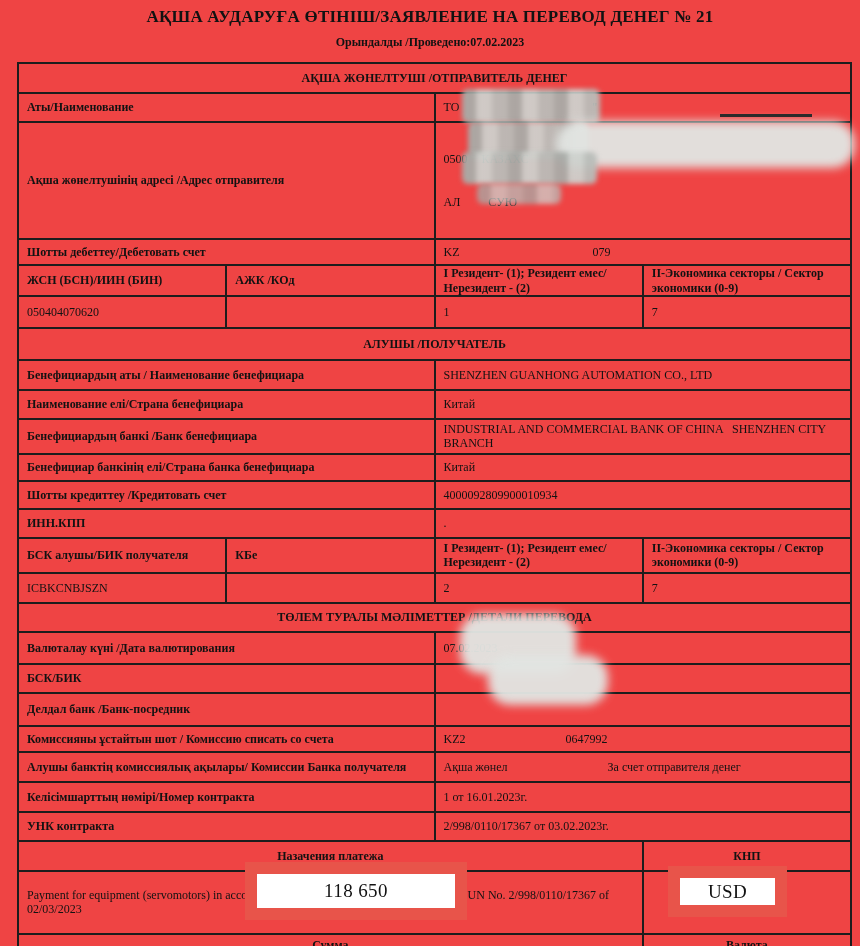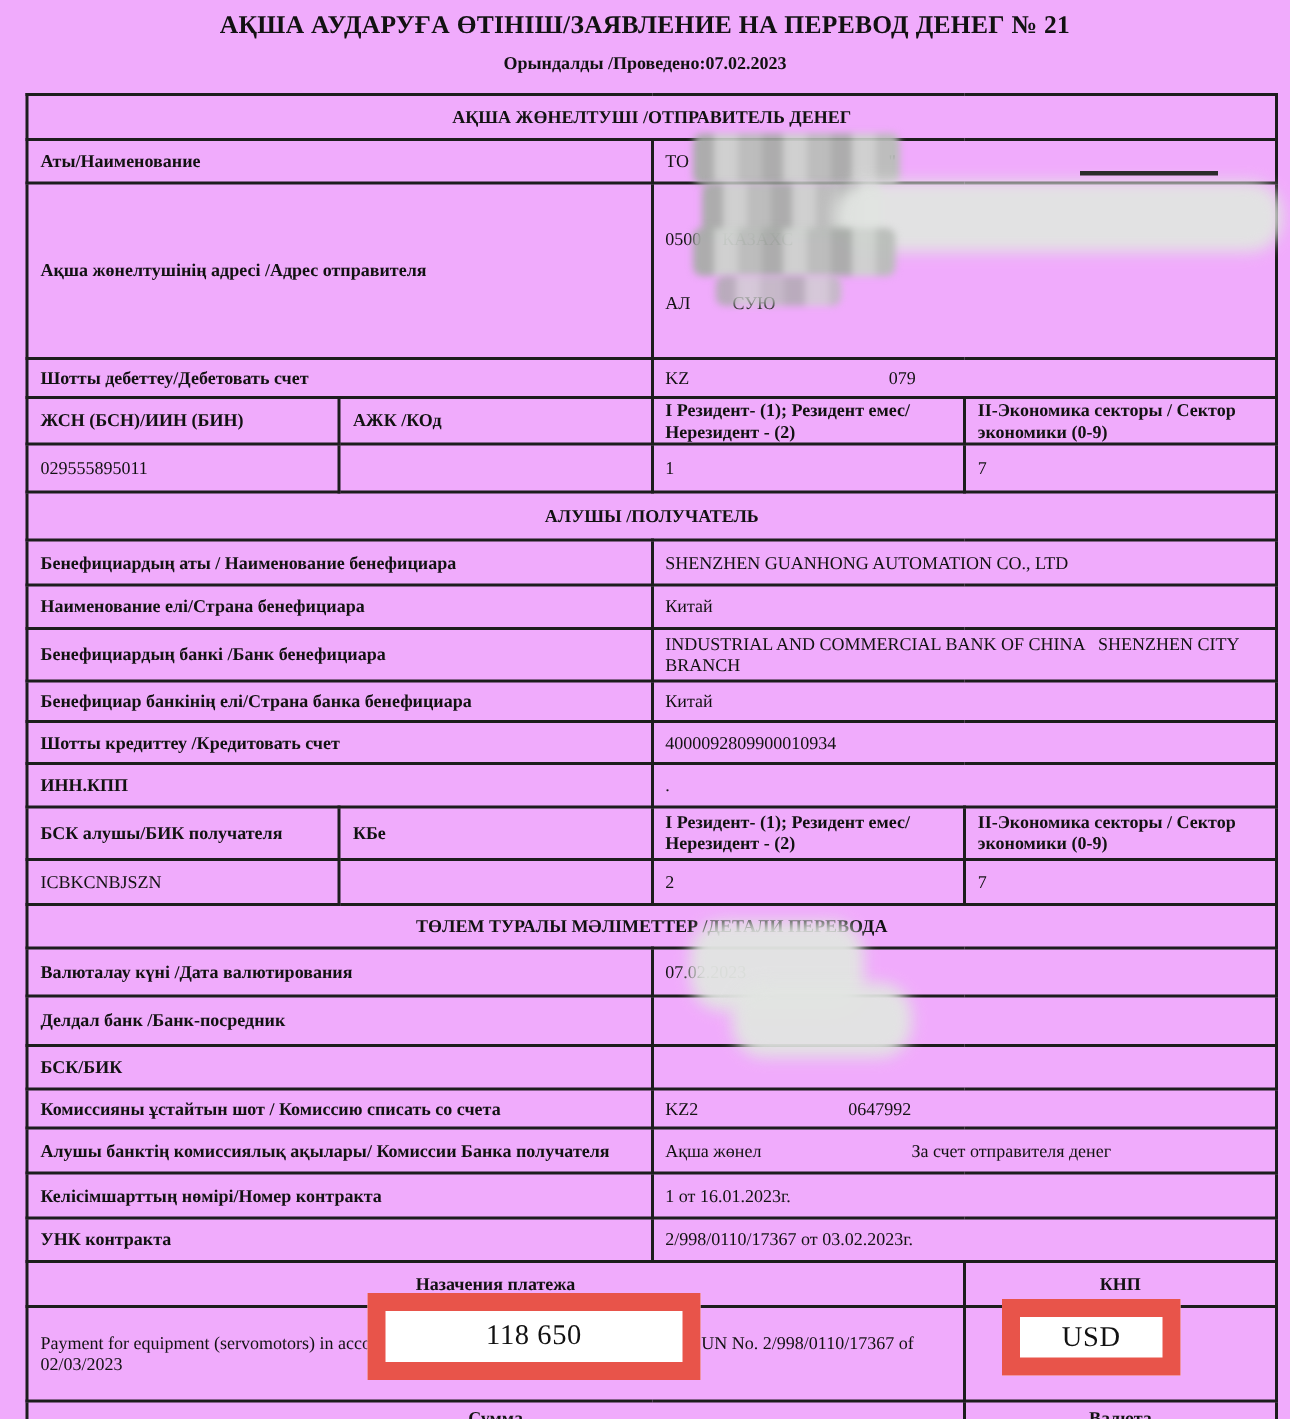--- a/index.html
+++ b/index.html
@@ -1,21 +1,21 @@
 <!DOCTYPE html>
 <html><head>
 <meta charset="utf-8">
 <style>
   * { box-sizing: border-box; }
   html, body { margin: 0; padding: 0; background: #ffffff; }
   .page {
     position: relative;
     width: 860px;
     height: 946px;
-    background: #f0abfc;
+    background: #ef4444;
     font-family: "Liberation Serif", serif;
     color: #121212;
     overflow: hidden;
   }
   .doc-title {
     position: absolute; top: 7px; left: 0; width: 100%;
     text-align: center; font-weight: 700; font-size: 17px; letter-spacing: .2px;
   }
   .doc-subtitle {
     position: absolute; top: 35px; left: 0; width: 100%;
@@ -93,21 +93,21 @@
       <td colspan="2" class="lbl">Шотты дебеттеу/Дебетовать счет</td>
       <td colspan="2" class="val"><span>KZ</span><span class="sp" style="width:133px"></span><span>079</span></td>
     </tr>
     <tr style="height:28px">
       <td class="hdr4">ЖСН (БСН)/ИИН (БИН)</td>
       <td class="hdr4">АЖК /КОд</td>
       <td class="hdr4">І Резидент- (1); Резидент емес/ Нерезидент - (2)</td>
       <td class="hdr4">ІІ-Экономика секторы / Сектор экономики (0-9)</td>
     </tr>
     <tr style="height:32px">
-      <td>029555895011</td>
+      <td>050404070620</td>
       <td></td>
       <td>1</td>
       <td>7</td>
     </tr>
 
     <tr style="height:32px">
       <td colspan="4" class="sechdr">АЛУШЫ /ПОЛУЧАТЕЛЬ</td>
     </tr>
     <tr style="height:30px">
       <td colspan="2" class="lbl">Бенефициардың аты / Наименование бенефициара</td>
@@ -146,26 +146,26 @@
       <td>7</td>
     </tr>
 
     <tr style="height:29px">
       <td colspan="4" class="sechdr">ТӨЛЕМ ТУРАЛЫ МӘЛІМЕТТЕР /ДЕТАЛИ ПЕРЕВОДА</td>
     </tr>
     <tr style="height:32px">
       <td colspan="2" class="lbl">Валюталау күні /Дата валютирования</td>
       <td colspan="2" class="val">07.02.2023</td>
     </tr>
+    <tr style="height:29px">
+      <td colspan="2" class="lbl">БСК/БИК</td>
+      <td colspan="2" class="val"></td>
+    </tr>
     <tr style="height:33px">
       <td colspan="2" class="lbl">Делдал банк /Банк-посредник</td>
-      <td colspan="2" class="val"></td>
-    </tr>
-    <tr style="height:29px">
-      <td colspan="2" class="lbl">БСК/БИК</td>
       <td colspan="2" class="val"></td>
     </tr>
     <tr style="height:26px">
       <td colspan="2" class="lbl">Комиссияны ұстайтын шот / Комиссию списать со счета</td>
       <td colspan="2" class="val"><span>KZ2</span><span class="sp" style="width:100px"></span><span>0647992</span></td>
     </tr>
     <tr style="height:30px">
       <td colspan="2" class="lbl">Алушы банктің комиссиялық ақылары/ Комиссии Банка получателя</td>
       <td colspan="2" class="val"><span>Ақша жөнел</span><span class="sp" style="width:100px"></span><span>За счет отправителя денег</span></td>
     </tr>

